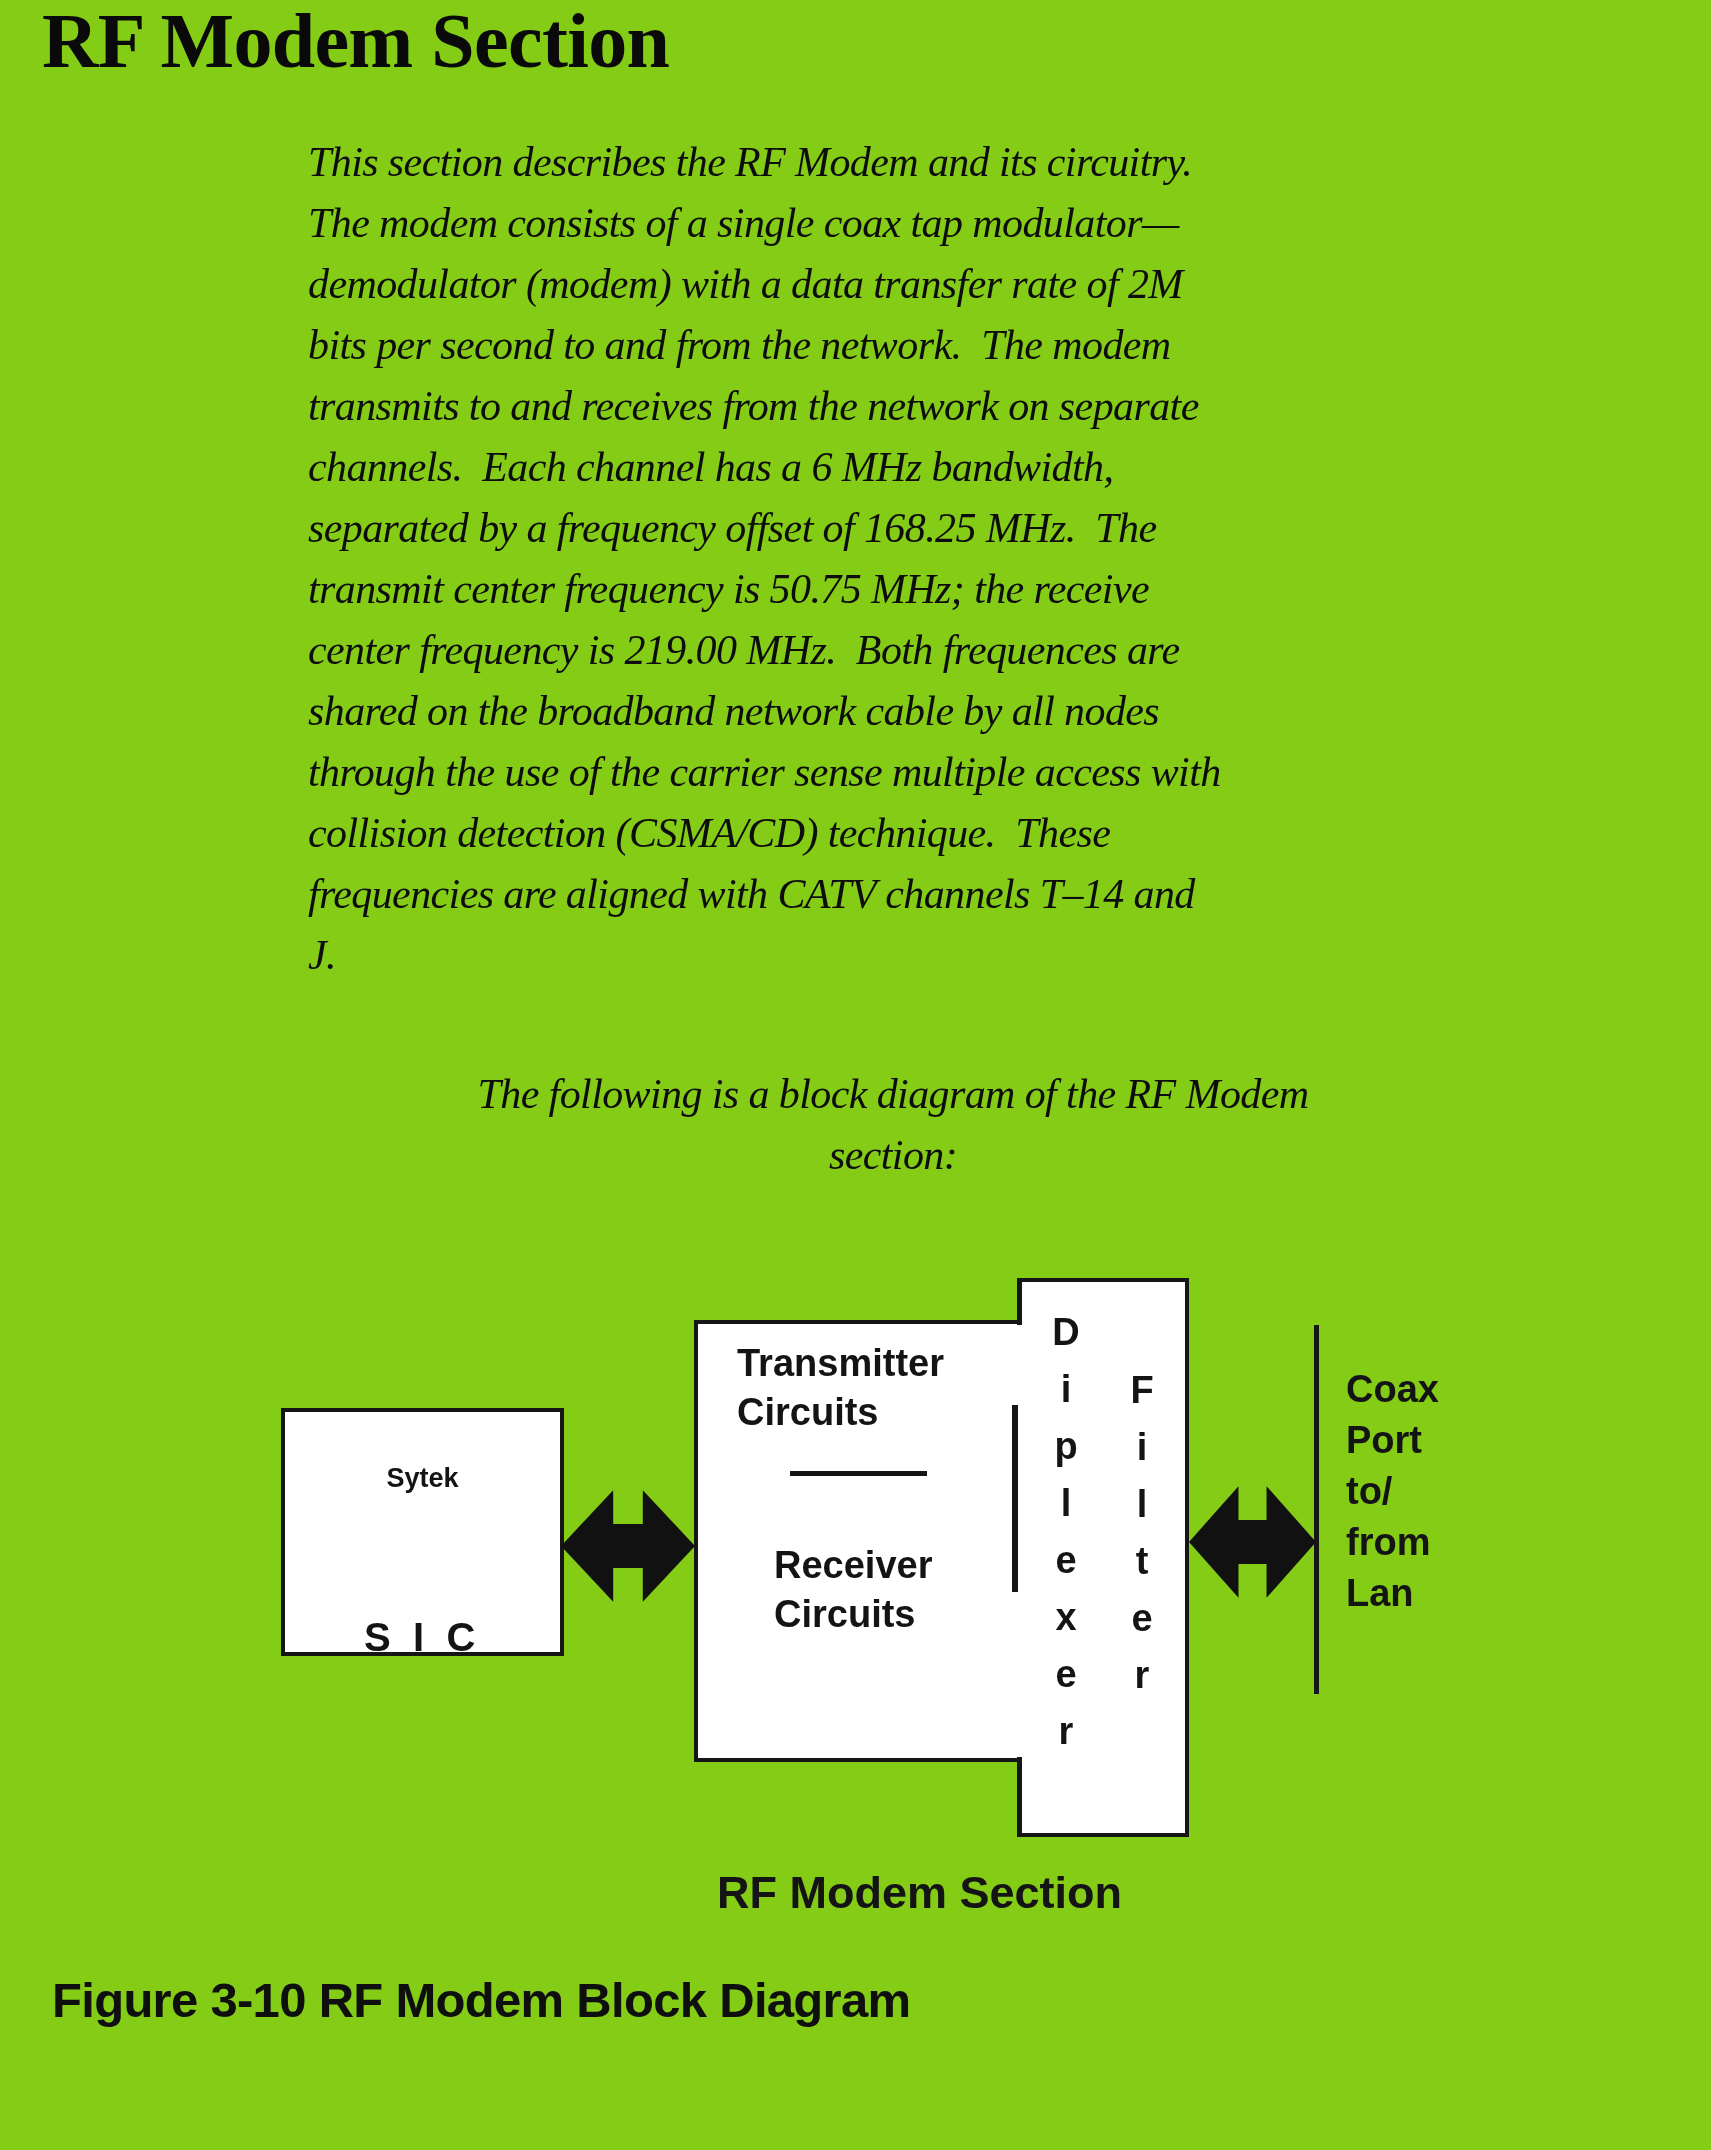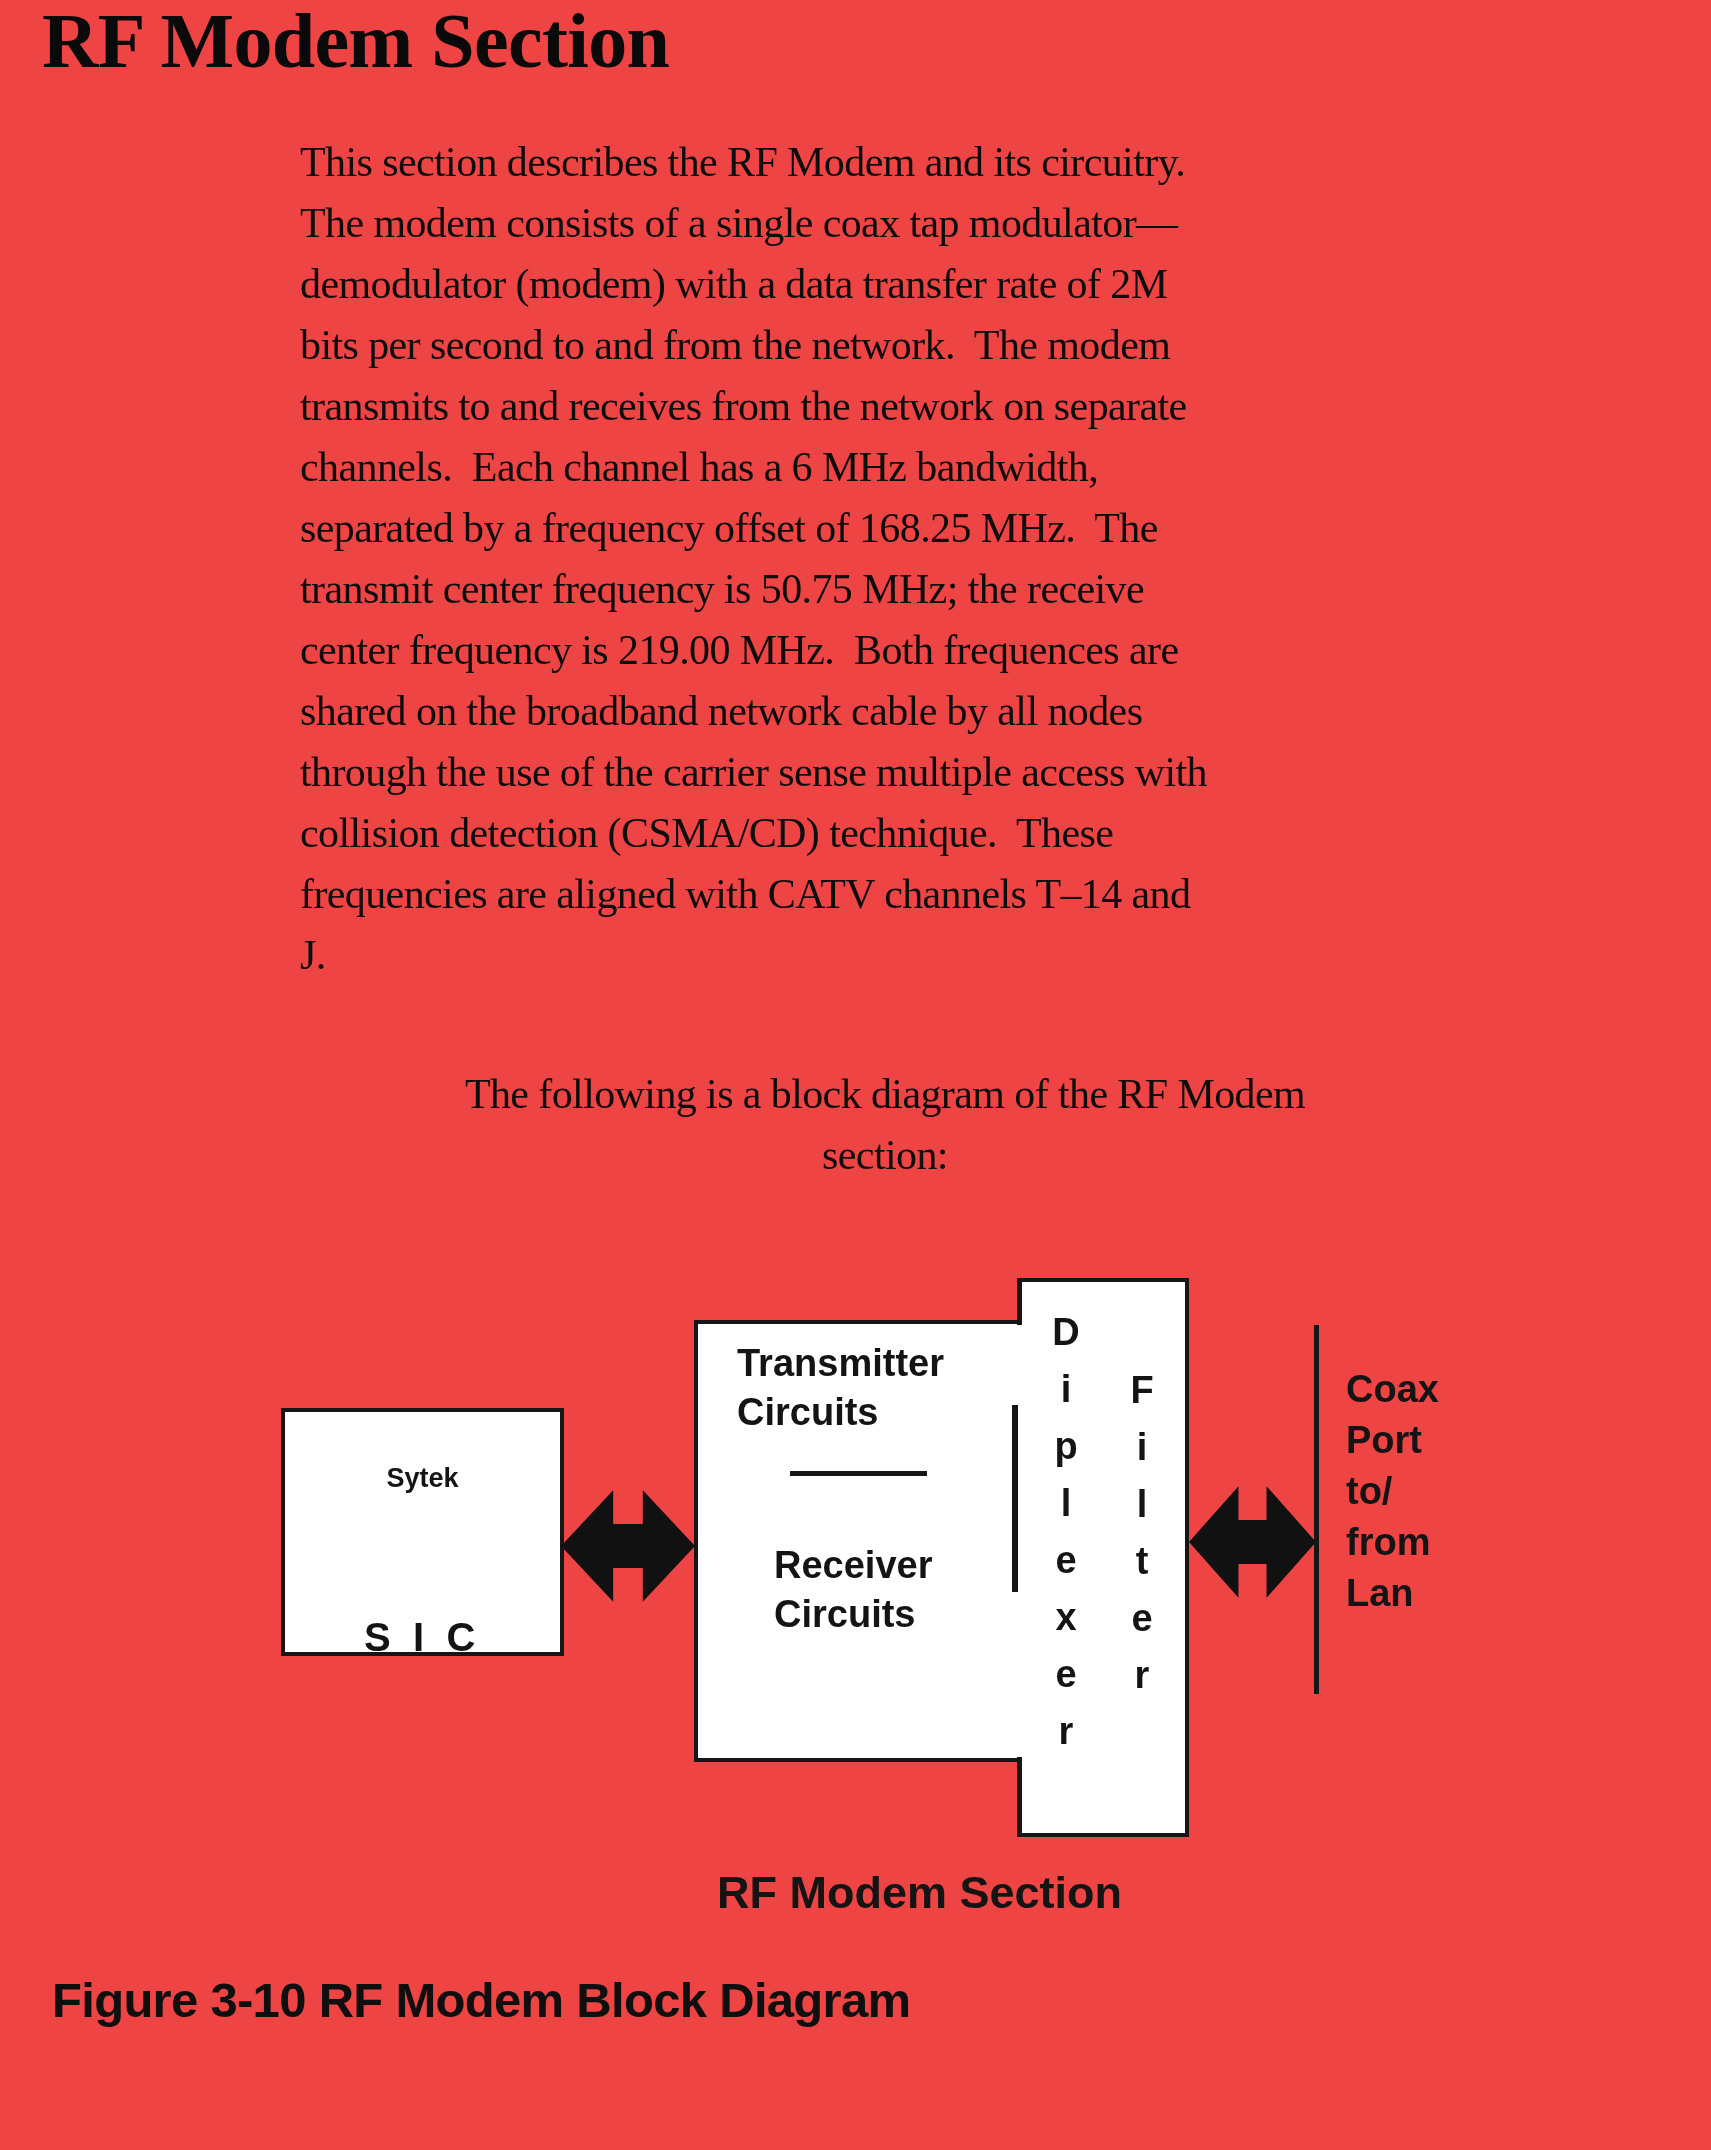--- a/index.html
+++ b/index.html
@@ -1,33 +1,33 @@
 <!DOCTYPE html>
 <html style="font-size:11px"><head>
 <meta charset="utf-8">
 <style>
   html,body { margin:0; padding:0; background:#e8e8e8; }
   .page {
     position:relative;
     width:1712px; height:2151px;
-    background:#ef4444;
+    background:#84cc16;
     font-family:"Liberation Serif", serif;
     color:#0d0d0d;
     overflow:hidden;
   }
   .title {
     position:absolute; left:42px; top:-4.2px;
     font-family:"Liberation Serif", serif;
     font-weight:bold; font-size:78px; letter-spacing:-0.7px;
     margin:0; color:#0a0a0a;
   }
   .para {
-    position:absolute; left:300px; width:1170px;
+    position:absolute; left:308px; width:1170px;
     font-size:42px; line-height:61px; letter-spacing:-0.6px;
-    white-space:pre-wrap; color:#0d0d0d;
+    white-space:pre-wrap; color:#0d0d0d;font-style:italic;
   }
   .p1 { top:132px; }
   .p2 { top:1064px;text-align:center; }
 
   
   .diagram { position:absolute; inset:0; }
   .box { position:absolute; border:4.9px solid #161616; background:#ffffff; box-sizing:border-box; }
   .sytek   { left:281px;  top:1408px; width:283px; height:248px; }
   .txrx    { left:694px;  top:1320px; width:323px; height:442px; border-right:none; }
   .tallbox { left:1017px; top:1278px; width:172px; height:559px; border-left:none; }

